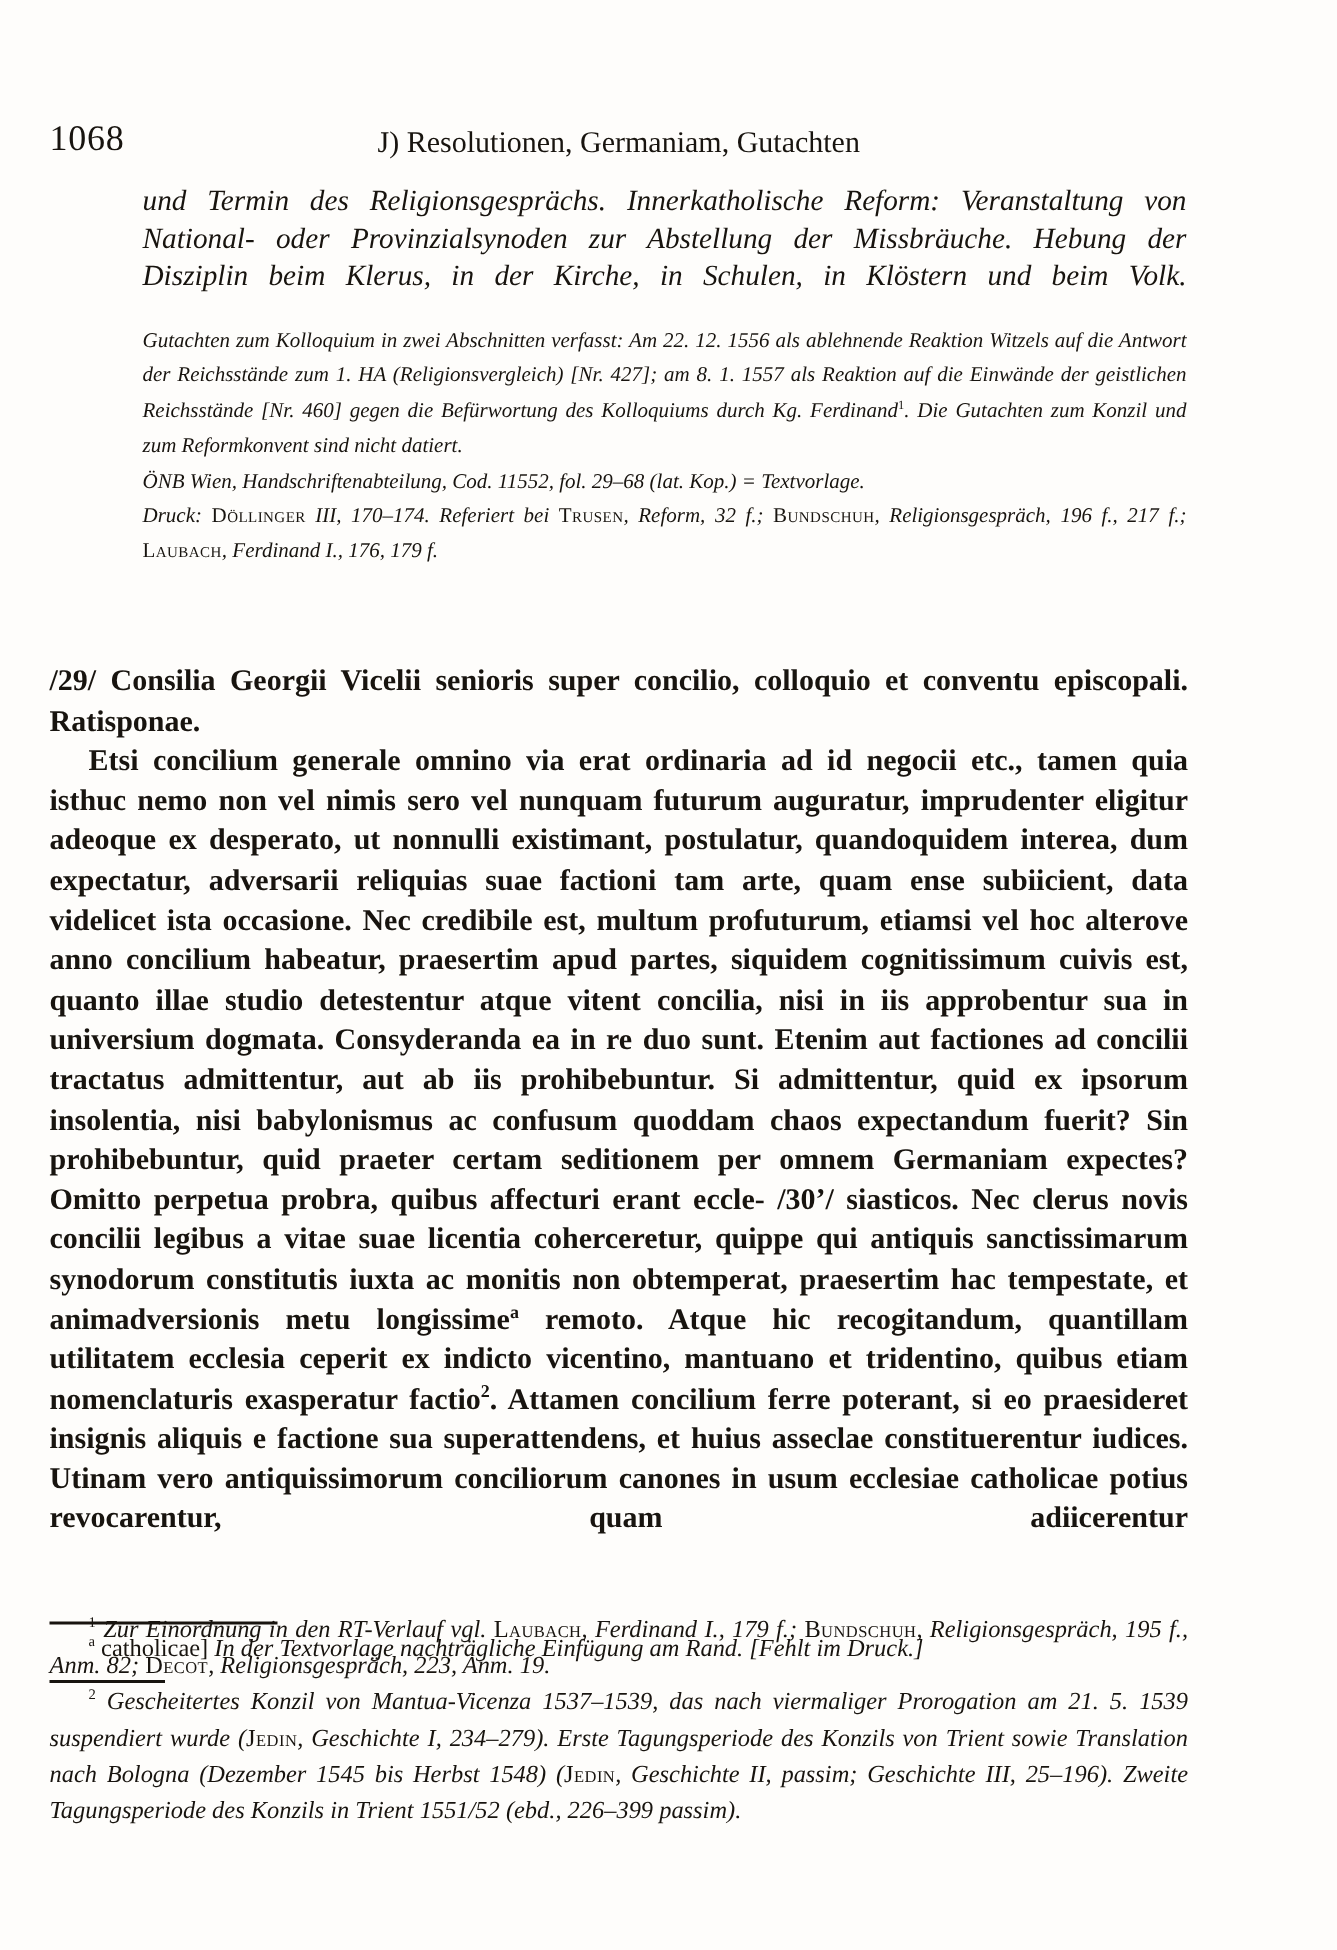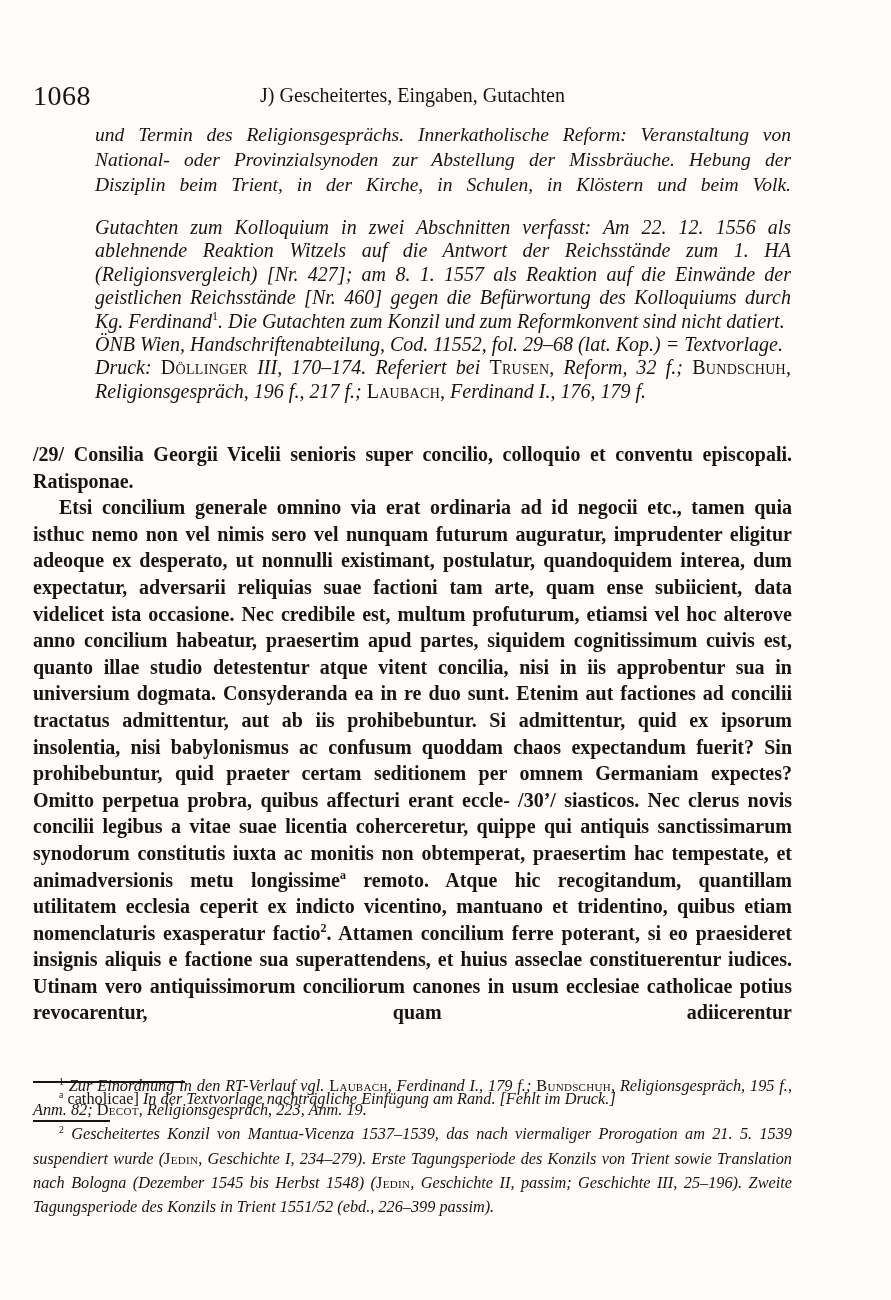--- a/index.html
+++ b/index.html
@@ -9,39 +9,39 @@
     height: 1300px;
     background: #fefdfb;
     color: #18140f;
     font-family: "Liberation Serif", serif;
     overflow: hidden;
   }
   .abs { position: absolute; }
   .pagenum {
     left: 33px; top 80px;
     top: 80px;
-    font-size: 28px;
+    font-size: 24px;
     letter-spacing: 0.5px;
   }
   .runhead {
     left: 33px; top: 84px; width: 759px;
     text-align: center;
     font-size: 20px;
   }
   .summary {
     left: 95px; top: 122px; width: 696px;
     font-size: 19.5px;
     line-height: 25px;
     font-style: italic;
     text-align: justify;
     text-align-last: justify;
   }
   .source {
     left: 95px; top: 216px; width: 696px;
-    font-size: 20px;
+    font-size: 14px;
     line-height: 23.4px;
     text-align: justify;
   }
   .body-text {
     left: 33px; top: 441px; width: 759px;
     font-size: 20px;
     line-height: 26.6px;
     text-align: justify;
     font-weight: bold;
   }
@@ -69,23 +69,23 @@
   .seg-sc { font-style: normal; font-variant: small-caps; letter-spacing: 0.3px; }
   .seg-sup { font-style: normal; vertical-align: super; font-size: 60%; line-height: 0; }
 </style>
 </head>
 <body>
 
 <div class="page">
 
   <div class="abs pagenum">1068</div>
 
-  <div class="abs runhead">J) Gescheitertes, Eingaben, Gutachten</div>
+  <div class="abs runhead">J) Resolutionen, Germaniam, Gutachten</div>
 
-  <div class="abs summary">und Termin des Religionsgesprächs. Innerkatholische Reform: Veranstaltung von National- oder Provinzialsynoden zur Abstellung der Missbräuche. Hebung der Disziplin beim Trient, in der Kirche, in Schulen, in Klöstern und beim Volk.</div>
+  <div class="abs summary">und Termin des Religionsgesprächs. Innerkatholische Reform: Veranstaltung von National- oder Provinzialsynoden zur Abstellung der Missbräuche. Hebung der Disziplin beim Klerus, in der Kirche, in Schulen, in Klöstern und beim Volk.</div>
 
   <div class="abs source">
     <p><span class="seg-it">Gutachten zum Kolloquium in zwei Abschnitten verfasst: Am 22. 12. 1556 als ablehnende Reaktion Witzels auf die Antwort der Reichsstände zum 1. HA (Religionsvergleich) [Nr. 427]; am 8. 1. 1557 als Reaktion auf die Einwände der geistlichen Reichsstände [Nr. 460] gegen die Befürwortung des Kolloquiums durch Kg. Ferdinand</span><span class="seg-sup">1</span><span class="seg-it">. Die Gutachten zum Konzil und zum Reformkonvent sind nicht datiert.</span></p>
     <p><span class="seg-it">ÖNB Wien, Handschriftenabteilung, Cod. 11552, fol. 29–68 (lat. Kop.) = Textvorlage.</span></p>
     <p><span class="seg-it">Druck: </span><span class="seg-sc">Döllinger</span><span class="seg-it"> III, 170–174. Referiert bei </span><span class="seg-sc">Trusen</span><span class="seg-it">, Reform, 32 f.; </span><span class="seg-sc">Bundschuh</span><span class="seg-it">, Religionsgespräch, 196 f., 217 f.; </span><span class="seg-sc">Laubach</span><span class="seg-it">, Ferdinand I., 176, 179 f.</span></p>
   </div>
 
   <div class="abs body-text">
     <p><span class="seg-rm">/29/ Consilia Georgii Vicelii senioris super concilio, colloquio et conventu episcopali. Ratisponae.</span></p>
     <p class="indent justify-last"><span class="seg-rm">Etsi concilium generale omnino via erat ordinaria ad id negocii etc., tamen quia isthuc nemo non vel nimis sero vel nunquam futurum auguratur, imprudenter eligitur adeoque ex desperato, ut nonnulli existimant, postulatur, quandoquidem interea, dum expectatur, adversarii reliquias suae factioni tam arte, quam ense subiicient, data videlicet ista occasione. Nec credibile est, multum profuturum, etiamsi vel hoc alterove anno concilium habeatur, praesertim apud partes, siquidem cognitissimum cuivis est, quanto illae studio detestentur atque vitent concilia, nisi in iis approbentur sua in universium dogmata. Consyderanda ea in re duo sunt. Etenim aut factiones ad concilii tractatus admittentur, aut ab iis prohibebuntur. Si admittentur, quid ex ipsorum insolentia, nisi babylonismus ac confusum quoddam chaos expectandum fuerit? Sin prohibebuntur, quid praeter certam seditionem per omnem Germaniam expectes? Omitto perpetua probra, quibus affecturi erant eccle- /30’/ siasticos. Nec clerus novis concilii legibus a vitae suae licentia coherceretur, quippe qui antiquis sanctissimarum synodorum constitutis iuxta ac monitis non obtemperat, praesertim hac tempestate, et animadversionis metu longissime</span><span class="seg-sup">a</span><span class="seg-rm"> remoto. Atque hic recogitandum, quantillam utilitatem ecclesia ceperit ex indicto vicentino, mantuano et tridentino, quibus etiam nomenclaturis exasperatur factio</span><span class="seg-sup">2</span><span class="seg-rm">. Attamen concilium ferre poterant, si eo praesideret insignis aliquis e factione sua superattendens, et huius asseclae constituerentur iudices. Utinam vero antiquissimorum conciliorum canones in usum ecclesiae catholicae potius revocarentur, quam adiicerentur</span></p>

